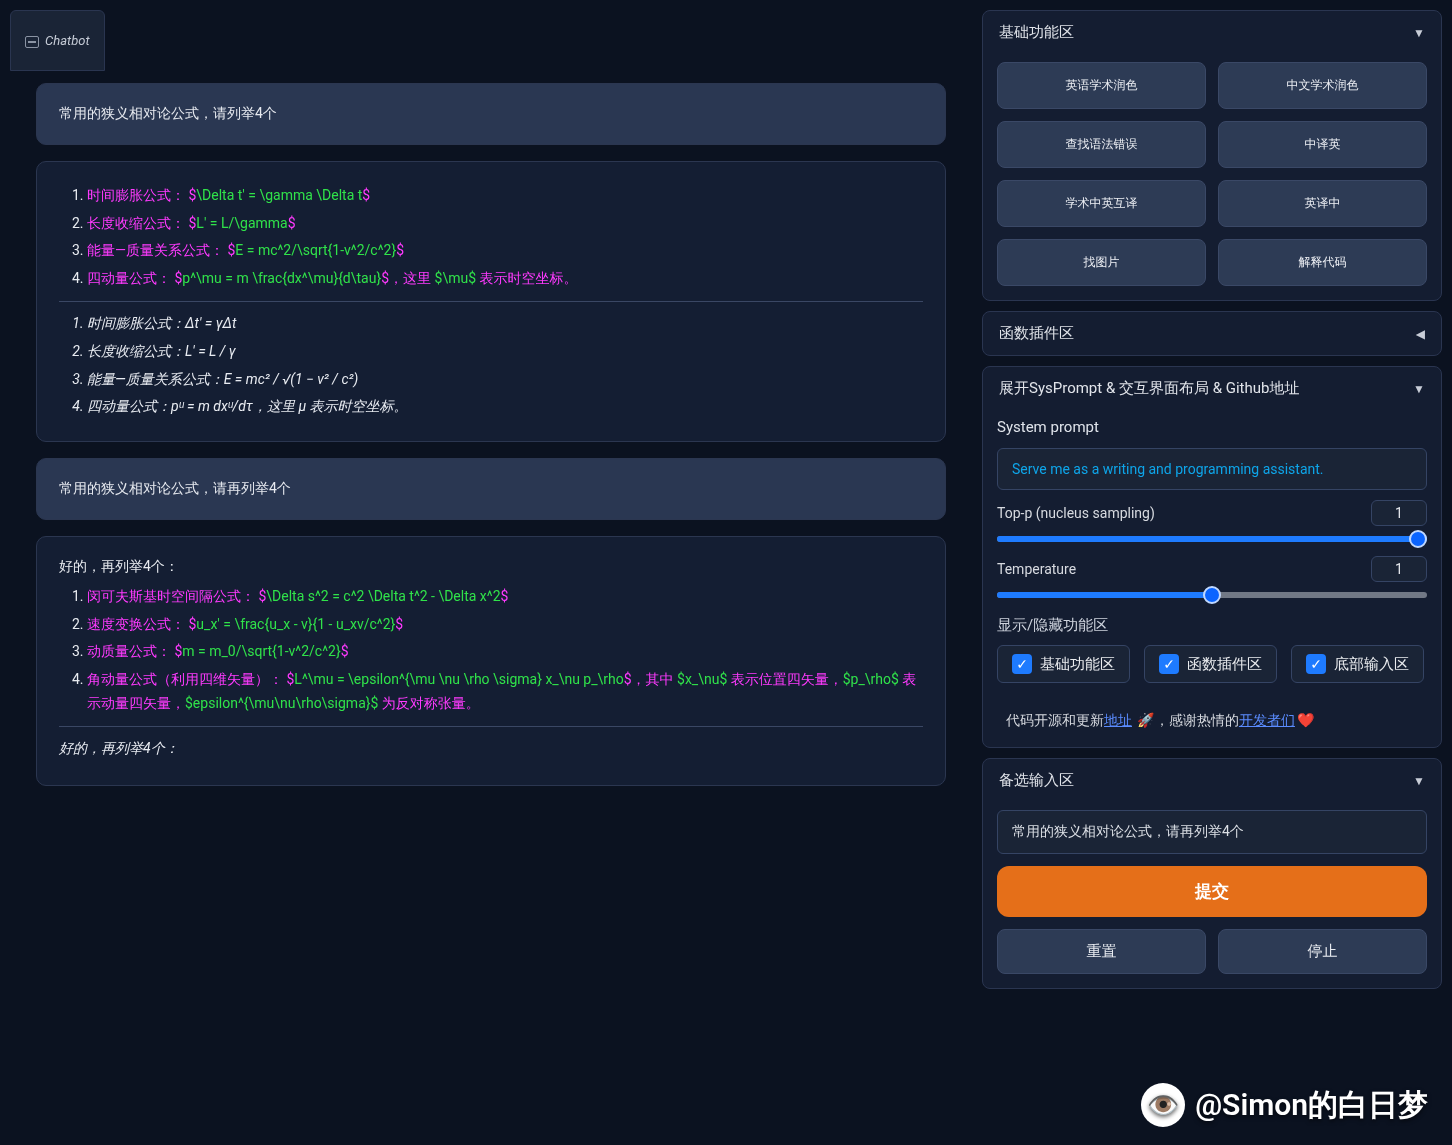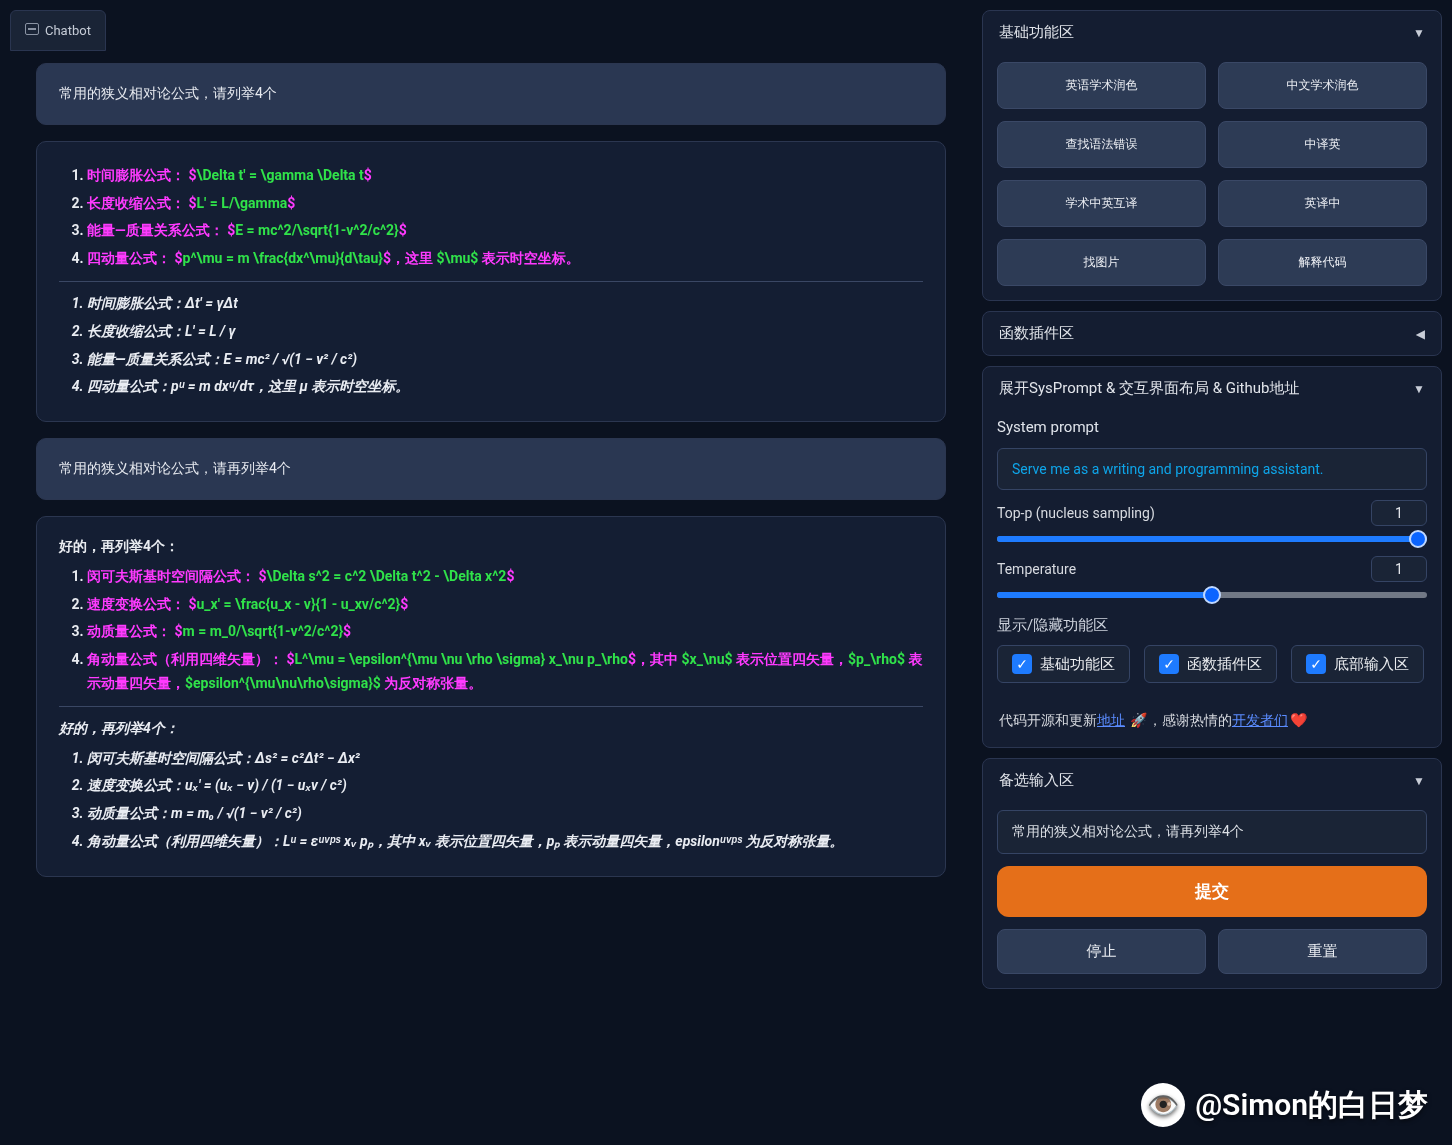--- a/index.html
+++ b/index.html
@@ -10,39 +10,40 @@
   font-size: 14px;
   width: 1452px;
   height: 1145px;
   overflow: hidden;
 }
 .app { display: flex; height: 100%; padding: 10px; gap: 10px; }
 .left { flex: 1; display: flex; flex-direction: column; gap: 8px; }
 .right { width: 460px; display: flex; flex-direction: column; gap: 10px; }
 
 .tab {
-  display: inline-flex; align-items: flex-start; gap: 6px;
+  display: inline-flex; align-items: flex-end; gap: 6px;
   background: #1a2436; color: #c5cbd6;
-  padding: 12px 14px; border: 1px solid #2a3550; border-radius: 6px 6px 0 0;
+  padding: 22px 14px; border: 1px solid #2a3550; border-radius: 6px 6px 0 0;
   font-size: 13px;
+  font-style: italic;
 }
 .tab-icon { width: 14px; height: 12px; border: 1.5px solid #8a93a3; border-radius: 2px; position: relative; }
 .tab-icon::after { content: ""; position: absolute; left: 2px; right: 2px; top: 4px; height: 1.5px; background: #8a93a3; }
 
 .chat-area {
   flex: 1; overflow: auto; display: flex; flex-direction: column; gap: 16px;
   padding: 4px 0;
 }
 
 .bubble-user, .bubble-asst {
   border-radius: 10px; padding: 18px 22px; line-height: 1.7;
   border: 1px solid #2b3650;
 }
 .bubble-user { background: #2a3752; color: #e6e9ef; margin: 0 26px; }
-.bubble-asst { background: #141e33; color: #e8ebf0; margin: 0 26px; font-weight: bold; }
+.bubble-asst { background: #141e33; color: #e8ebf0; margin: 0 26px; }
 
 ol.formula { list-style: decimal; padding-left: 28px; }
 ol.formula li { margin: 4px 0; }
 .pink { color: #ff3aff; }
 .grn { color: #30e24a; }
 .rendered { font-style: italic; color: #e9ecf2; }
 .divider { border: 0; border-top: 1px solid #3a4764; margin: 10px 0; }
 
 .panel {
   background: #141d31; border: 1px solid #2a3550; border-radius: 8px;
@@ -81,21 +82,21 @@
 .checks { display: flex; gap: 14px; flex-wrap: wrap; margin-top: 10px; }
 .check {
   display: flex; align-items: center; gap: 8px;
   background: #1a2436; border: 1px solid #354464; border-radius: 6px;
   padding: 8px 14px; font-size: 15px; color: #eaecef;
 }
 .cbox {
   width: 20px; height: 20px; border-radius: 4px; background: #1e7bff;
   display: flex; align-items: center; justify-content: center; color: #fff; font-size: 14px;
 }
-.credits { padding: 12px 16px 16px; font-size: 14px; color: #d6d9df; line-height: 1.6; }
+.credits { padding: 12px 23px 16px; font-size: 14px; color: #d6d9df; line-height: 1.6; }
 .lnk { color: #5b8cff; text-decoration: underline; }
 .pill { display: inline-block; margin-left: 2px; }
 
 .input-field {
   background: #1a2436; border: 1px solid #354464; border-radius: 6px;
   padding: 12px 14px; color: #dbdfe5; margin-bottom: 12px;
 }
 .btn-primary {
   background: #e56f19; color: #fff; font-size: 17px; font-weight: 600;
   border-radius: 12px; text-align: center; padding: 14px; cursor: pointer;
@@ -183,26 +184,20 @@
             <span class="pink">动质量公式：</span>
             <span class="pink">$</span><span class="grn">m = m_0/\sqrt{1-v^2/c^2}</span><span class="pink">$</span>
           </li>
           <li>
             <span class="pink">角动量公式（利用四维矢量）：</span>
             <span class="pink">$</span><span class="grn">L^\mu = \epsilon^{\mu \nu \rho \sigma} x_\nu p_\rho</span><span class="pink">$</span><span class="pink">，其中 </span><span class="grn">$x_\nu$</span><span class="pink"> 表示位置四矢量，</span><span class="grn">$p_\rho$</span><span class="pink"> 表示动量四矢量，</span><span class="grn">$epsilon^{\mu\nu\rho\sigma}$</span><span class="pink"> 为反对称张量。</span>
           </li>
         </ol>
         <hr class="divider">
         <div class="rendered" style="margin-bottom:6px;">好的，再列举4个：</div>
-        <ol class="formula rendered">
-          <li>闵可夫斯基时空间隔公式：Δs² = c²Δt² − Δx²</li>
-          <li>速度变换公式：uₓ′ = (uₓ − v) / (1 − uₓv / c²)</li>
-          <li>动质量公式：m = m₀ / √(1 − v² / c²)</li>
-          <li>角动量公式（利用四维矢量）：Lᵘ = εᵘᵛᵖˢ xᵥ pₚ，其中 xᵥ 表示位置四矢量，pₚ 表示动量四矢量，epsilonᵘᵛᵖˢ 为反对称张量。</li>
-        </ol>
       </div>
 
     </div>
   </div>
 
   <div class="right">
     <div class="panel">
       <div class="panel-header">
         <span>基础功能区</span>
         <span class="tri">▼</span>
@@ -280,22 +275,22 @@
 
     <div class="panel">
       <div class="panel-header">
         <span>备选输入区</span>
         <span class="tri">▼</span>
       </div>
       <div class="panel-body">
         <div class="input-field">常用的狭义相对论公式，请再列举4个</div>
         <div class="btn-primary">提交</div>
         <div class="btn-row">
+          <div class="btn-secondary">重置</div>
           <div class="btn-secondary">停止</div>
-          <div class="btn-secondary">重置</div>
         </div>
       </div>
     </div>
   </div>
 </div>
 
 <div class="watermark">
   <span class="wb-icon">👁️</span>
   <span>@Simon的白日梦</span>
 </div>

